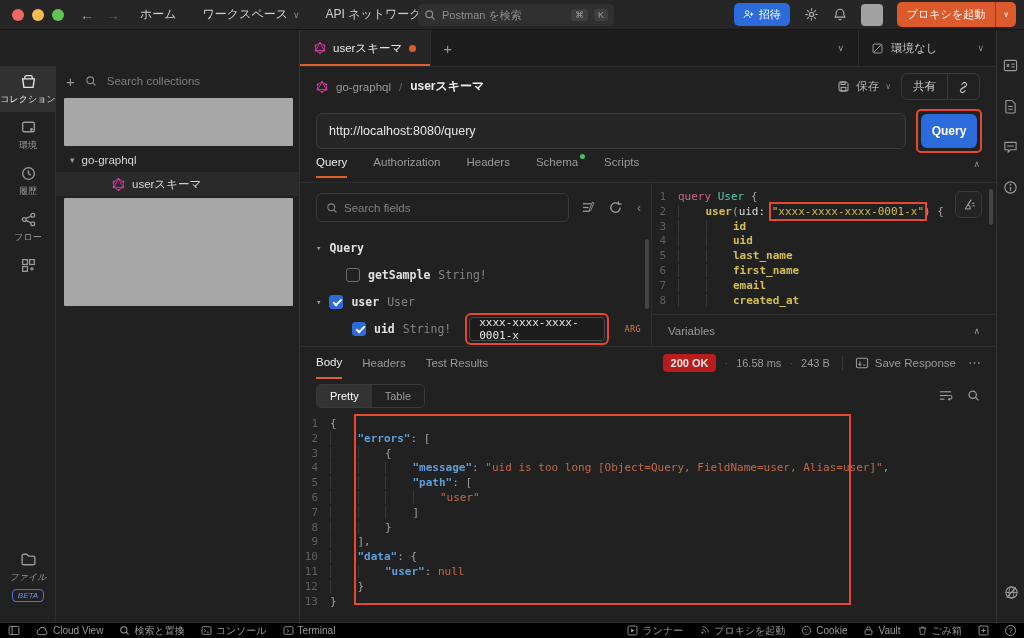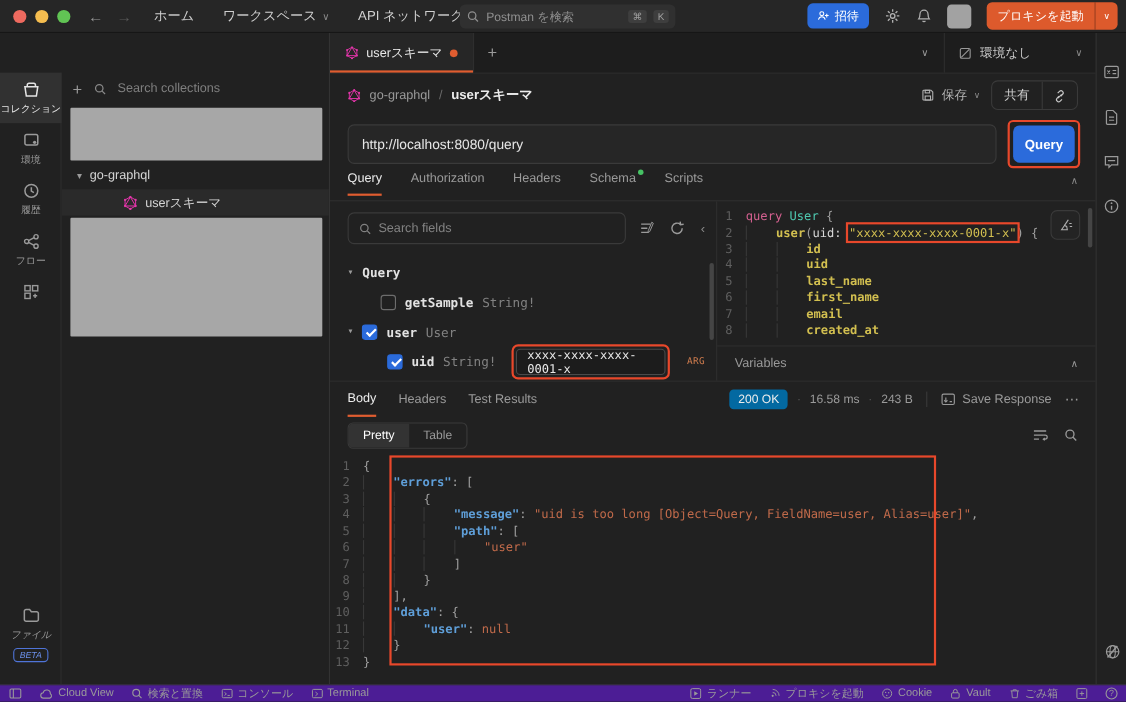--- a/index.html
+++ b/index.html
@@ -127,21 +127,21 @@
   .cscroll { position:absolute; right:3px; top:6px; width:4px; height:36px; background:#454545; border-radius:2px; }
   .varsbar { position:absolute; left:0; right:0; bottom:0; height:32px; border-top:1px solid #2e2e2e;
              display:flex; align-items:center; padding:0 16px; color:#9a9a9a; font-size:11.5px; }
   .varsbar .chev { margin-left:auto; font-size:9px; }
 
   .respmeta { position:absolute; top:316px; left:0; right:0; height:32px; border-top:1px solid #2e2e2e;
               display:flex; align-items:center; padding:0 14px 0 16px; gap:20px; }
   .rmtab { font-size:11.5px; color:#9a9a9a; position:relative; padding:9px 0; }
   .rmtab.active { color:#ececec; border-bottom:2px solid #e05d30; }
   .rmright { margin-left:auto; display:flex; align-items:center; gap:8px; }
-  .status-badge { background:#0369a1; border-radius:4px; padding:3px 8px; font-size:11px; font-weight:normal; color:#ececec;margin-left:32px; }
+  .status-badge { background:#b91c1c; border-radius:4px; padding:3px 8px; font-size:11px; font-weight:bold; color:#ececec;margin-left:32px; }
   .meta { color:#9a9a9a; font-size:11px; }
   .mdot { color:#565656; font-size:11px; }
   .msep { width:1px; height:14px; background:#3a3a3a; margin:0 4px; }
   .saver { display:flex; align-items:center; gap:6px; color:#9a9a9a; font-size:11.5px; }
   .more { color:#9a9a9a; font-size:13px; letter-spacing:1px; margin-left:4px; }
 
   .viewrow { position:absolute; top:348px; left:0; right:0; height:35px; display:flex; align-items:center; padding:0 16px; }
   .seg { display:flex; border:1px solid #3a3a3a; border-radius:5px; overflow:hidden; font-size:11px; }
   .seg .sg { padding:5px 13px; color:#9a9a9a; }
   .seg .sg.on { background:#333; color:#fff; }
@@ -150,21 +150,21 @@
   .respcode { position:absolute; top:383px; left:0; right:0; bottom:4px; padding-top:4px; }
   .respcode .cl .ln { width:30px; }
   .resp-ann { position:absolute; left:54px; top:1px; width:497px; height:191px; border:2px solid #e8482b; pointer-events:none; }
 
   
   .rightrail { position:absolute; right:0; top:30px; width:28px; height:592px; border-left:1px solid #333;
                display:flex; flex-direction:column; align-items:center; padding-top:28px; gap:26px; background:#212121; }
   .rr-bottom { position:absolute; bottom:22px; left:0; width:28px; display:flex; justify-content:center; }
 
   
-  .statusbar { position:absolute; left:0; bottom:0; width:1024px; height:16px; background:#4c1d95;
+  .statusbar { position:absolute; left:0; bottom:0; width:1024px; height:16px; background:#000000;
                border-top:1px solid #2e2e2e; display:flex; align-items:center; padding:0 8px; font-size:10px; color:#9a9a9a; }
   .sb-item { display:flex; align-items:center; gap:4px; margin-right:16px; }
   .sb-right { margin-left:auto; display:flex; align-items:center; }
   .sb-right .sb-item { margin-right:0; margin-left:16px; }
   .qm { width:11px; height:11px; border:1px solid #9a9a9a; border-radius:50%; font-size:8px; display:flex;
         align-items:center; justify-content:center; }
 </style>
 </head>
 <body>
 

